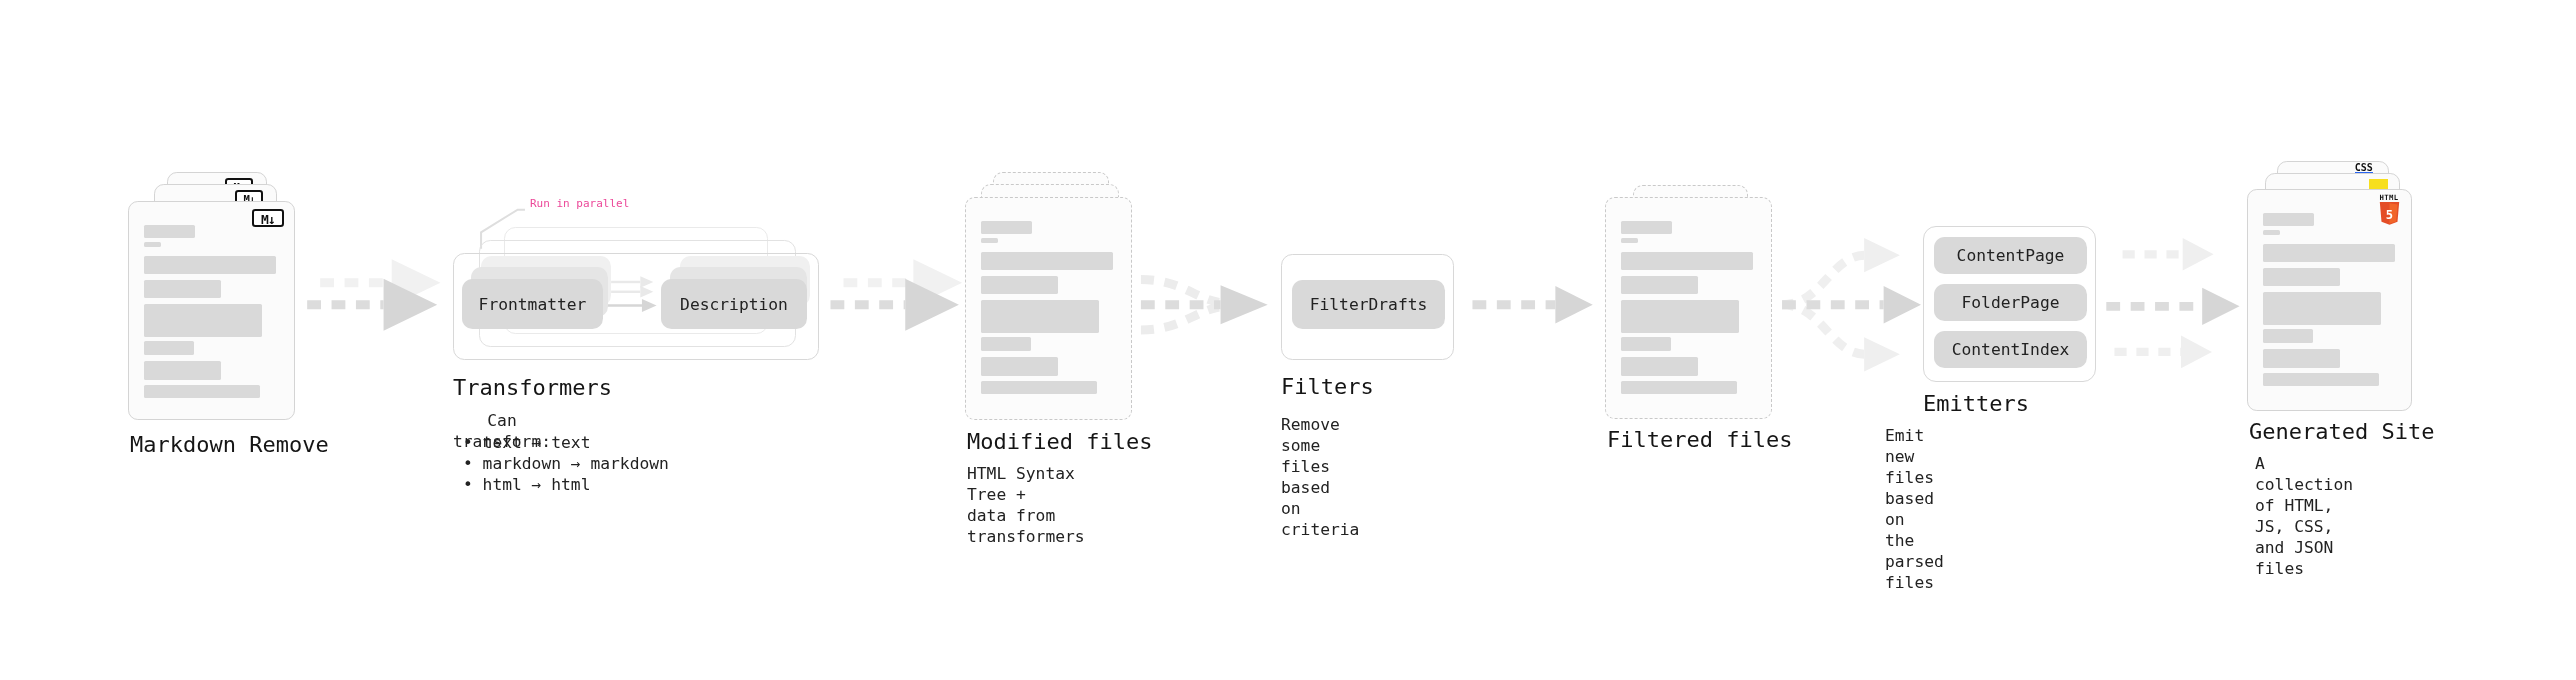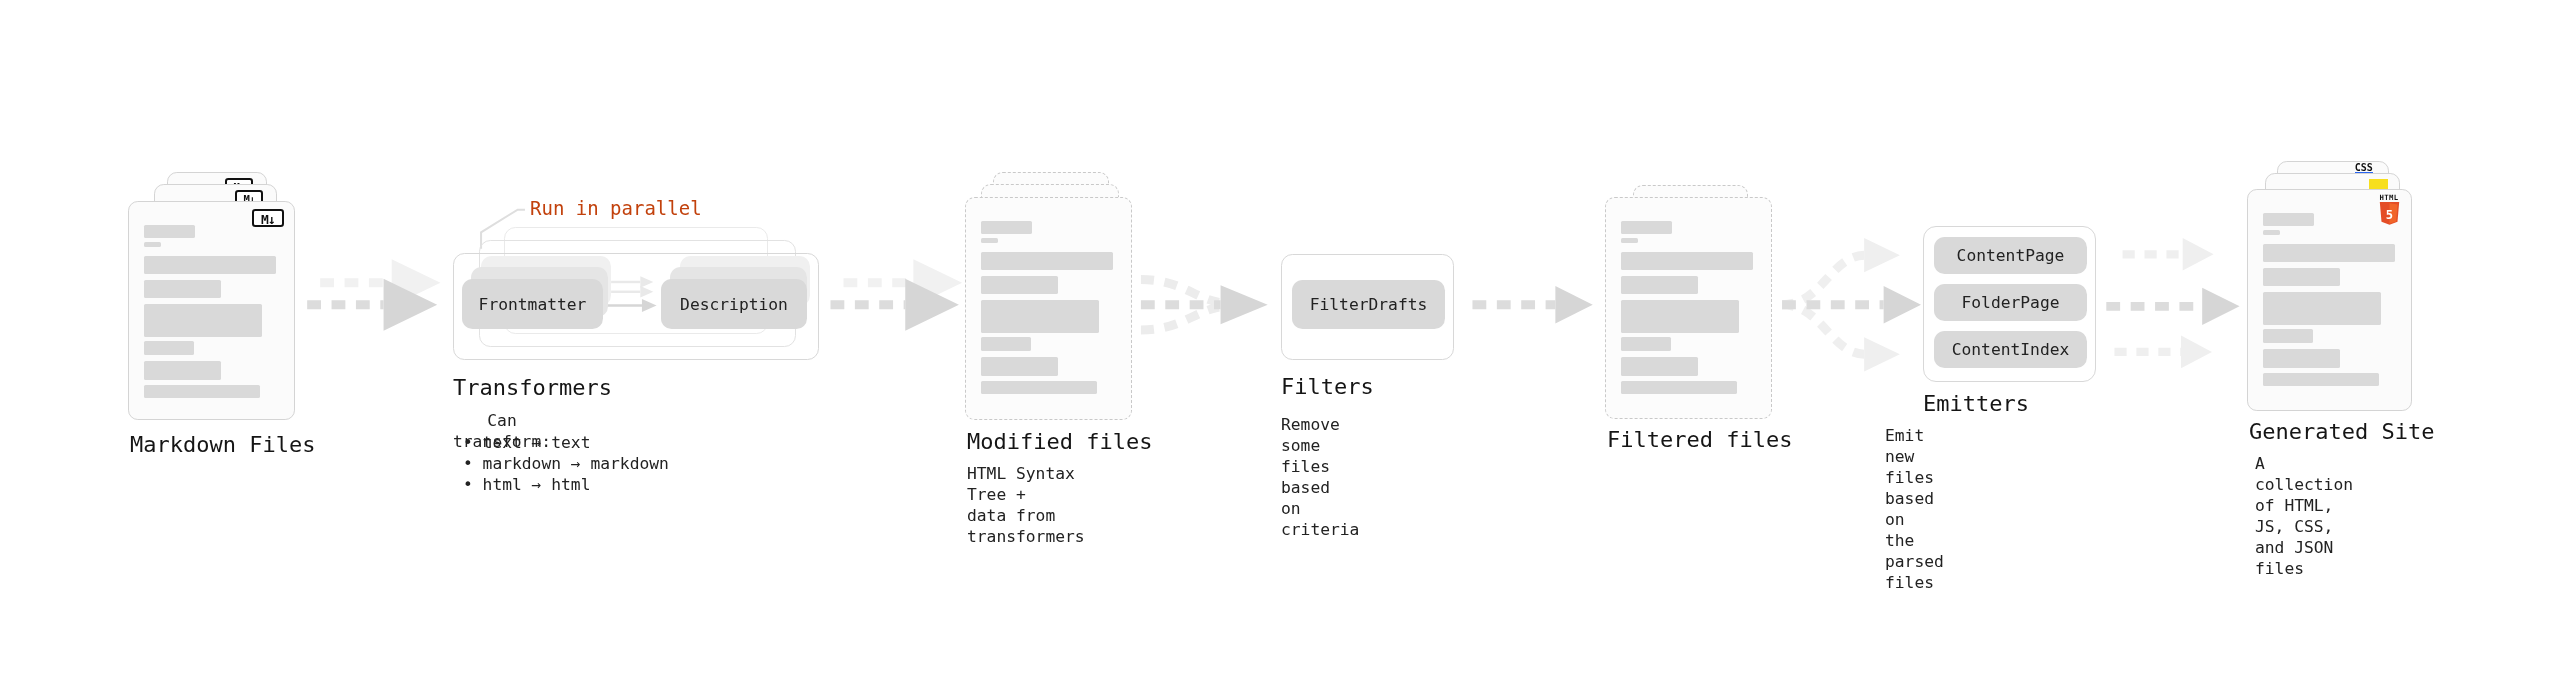--- a/index.html
+++ b/index.html
@@ -34,21 +34,21 @@
   .frame.filled{background:#ffffff;}
   .pill{position:absolute;background:#d9d9d9;border-radius:10.6px;display:flex;align-items:center;
     justify-content:center;font-size:16.3px;color:#222;}
   .pill.g1{background:#e5e5e5;}
   .pill.g2{background:#f0f0f0;}
   
   .title{position:absolute;font-size:22px;color:#151515;white-space:nowrap;}
   .desc{position:absolute;font-size:16.3px;line-height:21px;color:#222;white-space:pre-line;}
   .bullets{position:absolute;font-size:16.3px;line-height:21px;color:#222;}
   .bullets div{white-space:nowrap;}
-  .annotation{position:absolute;font-size:19px;color:#c2410c;white-space:nowrap;}
+  .annotation{position:absolute;font-size:11px;color:#ec4899;white-space:nowrap;}
   
   .css-badge{position:absolute;right:14.6px;top:2.4px;width:19.5px;text-align:center;}
   .css-badge .css-txt{display:block;font-size:10px;font-weight:bold;color:#111;line-height:7.3px;letter-spacing:0px;}
   .css-badge .css-bar{display:block;width:18px;height:4.1px;background:#2965f1;margin:0.8px auto 0;}
   .js-badge{position:absolute;right:11.4px;top:4.9px;width:18.7px;height:9.8px;background:#f7df1e;}
   .html5-badge{position:absolute;right:10.6px;top:4.1px;width:21px;}
   .html5-badge .html-txt{display:block;font-size:7.3px;font-weight:bold;color:#111;line-height:8.1px;letter-spacing:0.4px;}
 </style>
 </head>
 <body>
@@ -128,21 +128,21 @@
       <span class="md-badge">M↓</span>
       <div class="bar b1"></div>
       <div class="bar b2"></div>
       <div class="bar b3"></div>
       <div class="bar b4"></div>
       <div class="bar b5"></div>
       <div class="bar b6"></div>
       <div class="bar b7"></div>
       <div class="bar b8"></div>
     </div>
-    <div class="title" style="left:130px;top:432px;">Markdown Files</div>
+    <div class="title" style="left:130px;top:432px;">Markdown Remove</div>
   </section>
 
   <section class="stage">
     <div class="annotation" style="left:530px;top:197px;">Run in parallel</div>
     <div class="frame back" style="left:504px;top:227px;width:264px;height:107px;"></div>
     <div class="frame mid" style="left:479px;top:240px;width:317px;height:107px;"></div>
     <div class="frame" style="left:453px;top:253px;width:366px;height:107px;"></div>
     <div class="pill g2" style="left:481px;top:256px;width:130px;height:50px;"></div>
     <div class="pill g1" style="left:471px;top:267px;width:137px;height:50px;"></div>
     <div class="pill" style="left:462px;top:279px;width:141px;height:50px;">Frontmatter</div>

